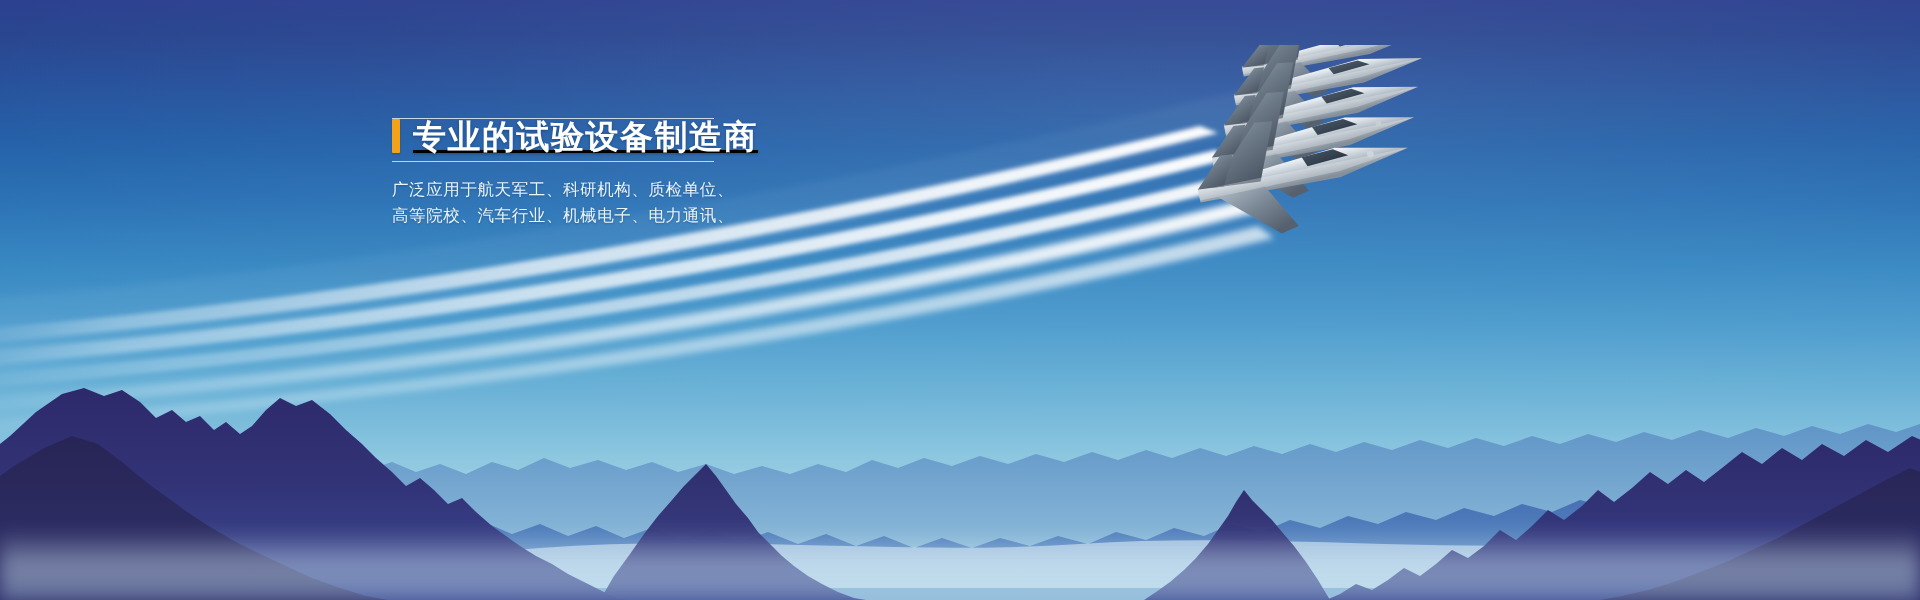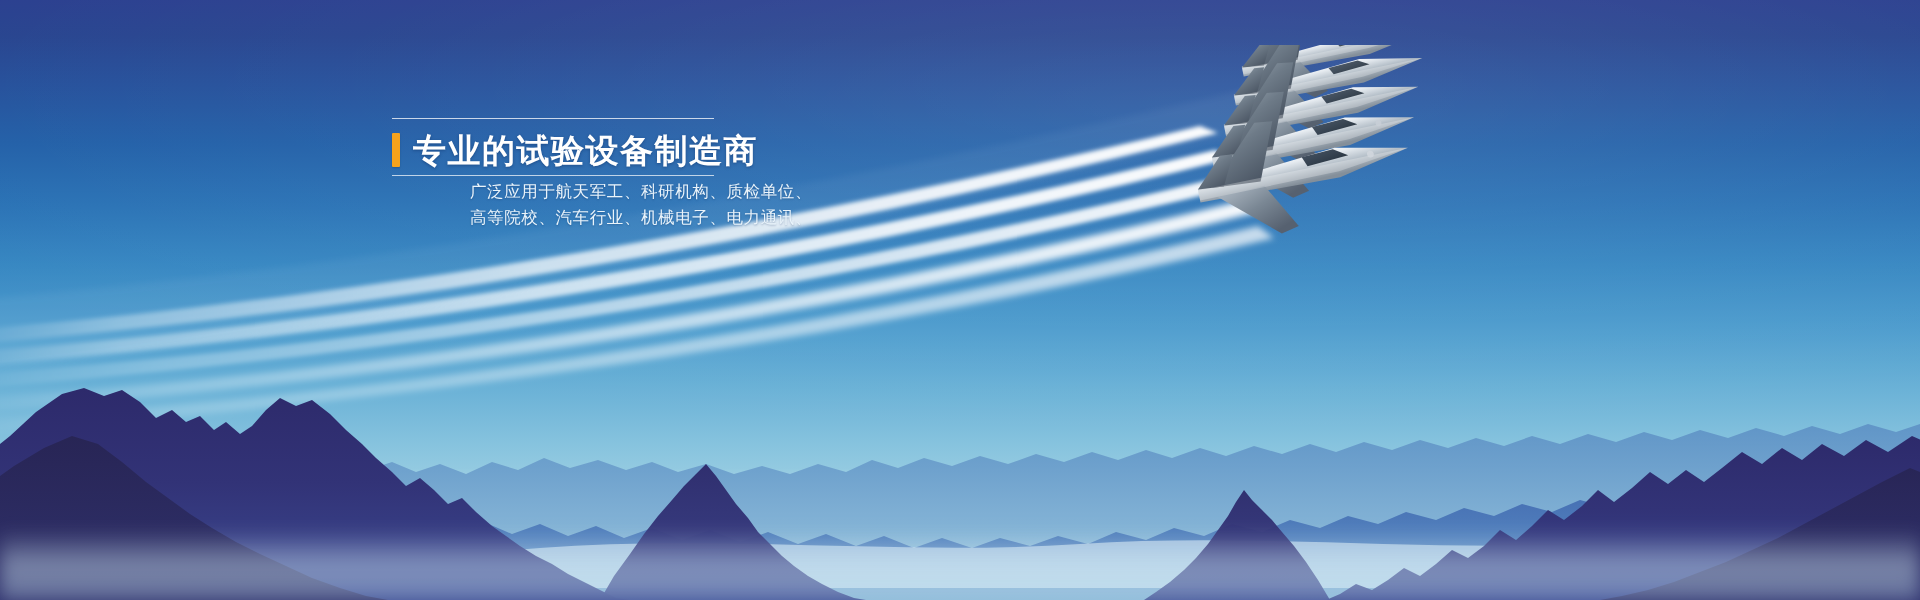--- a/index.html
+++ b/index.html
@@ -75,42 +75,41 @@
   .rule{
     height:1px;width:322px;margin-left:0px;
     background:rgba(255,255,255,0.75);
   }
   .rule-bottom{
     height:1px;width:322px;margin-left:0px;margin-top:6px;
     background:rgba(255,255,255,0.70);
   }
   .title-row{
     display:flex;
-    margin-top:14px;
+    text-decoration:underline;
   }
   .accent-bar{
     width:8px;height:34px;background:#f5a21b;
     flex:0 0 auto;border-radius:1px;
     box-shadow:0 1px 2px rgba(0,0,0,0.18);
   }
   .title{
     margin-left:13px;
     font-size:33px;line-height:36px;
     font-weight:bold;color:#ffffff;
     letter-spacing:1.5px;
     white-space:nowrap;
     text-shadow:0 1px 3px rgba(10,40,90,0.45);
   }
   .subtitle{
-    margin-top:2px;
+    margin-top:14px;
     font-size:16.5px;line-height:26px;
     color:#eaf4fb;
     letter-spacing:0.6px;
     text-shadow:0 1px 2px rgba(10,40,90,0.30);
-    text-align:right;
   }
   .subtitle div{white-space:nowrap;}
 </style>
 </head>
 <body>
 
 <div class="banner">
 
   <div class="sky"></div>
   <div class="sky-vignette"></div>

